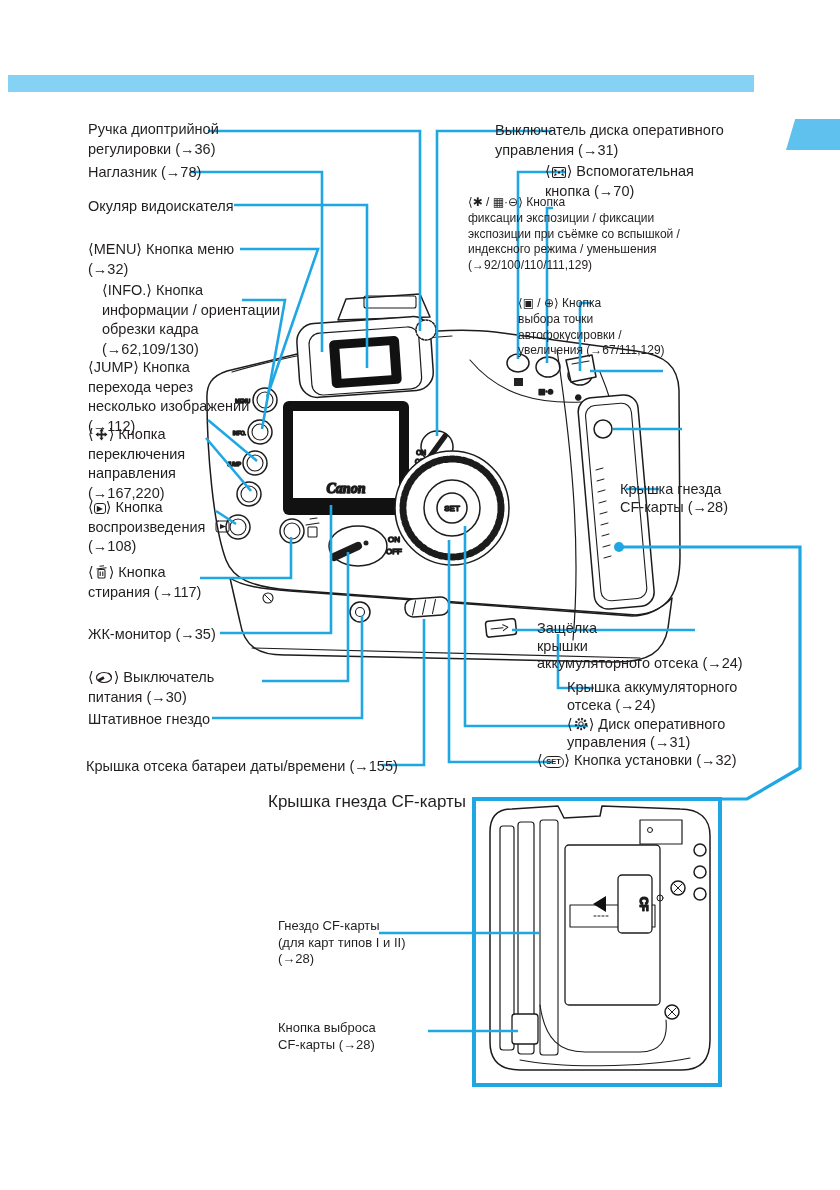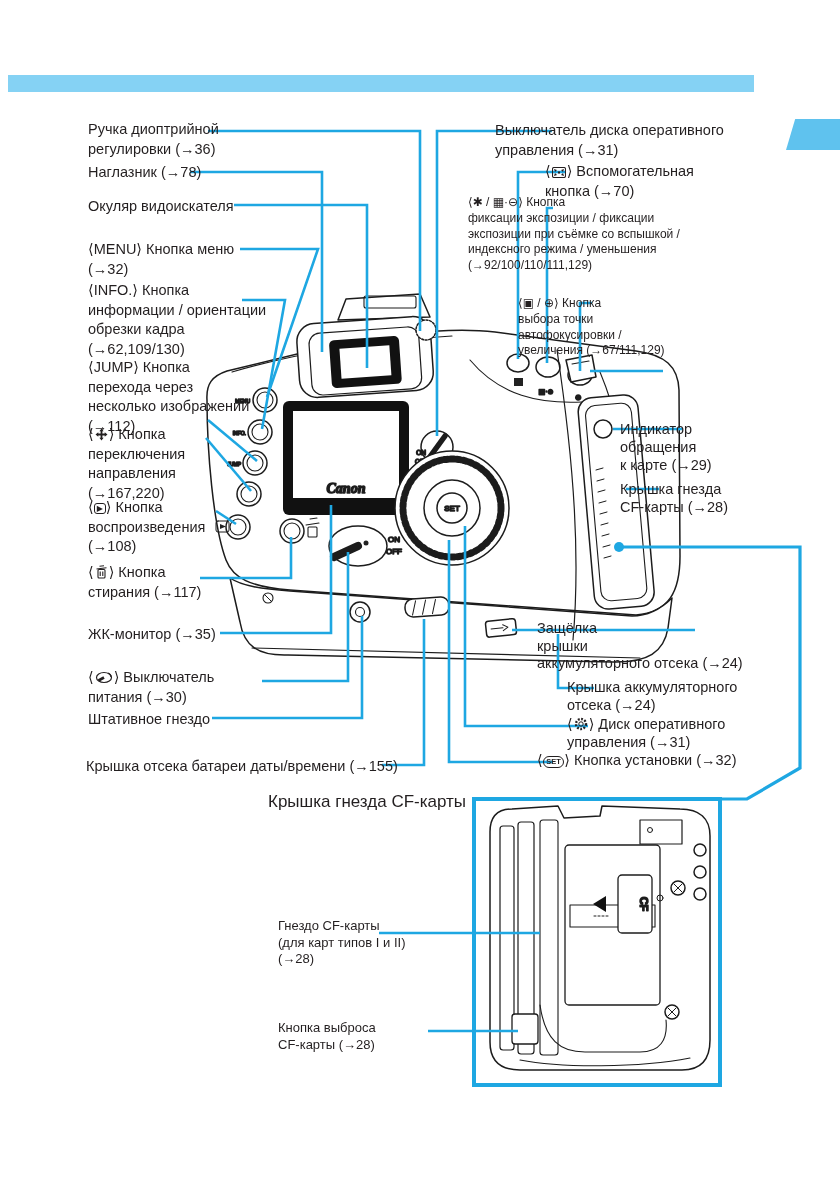--- a/index.html
+++ b/index.html
@@ -211,21 +211,21 @@
       <rect x="474" y="799" width="246" height="286" stroke="#1ea7e2" stroke-width="4" fill="none"></rect>
     </g>
   </svg>
 
   <div class="lbl" style="left:88px;top:120px;width:160px">Ручка диоптрийной
 регулировки (→36)</div>
   <div class="lbl" style="left:88px;top:163px;width:170px">Наглазник (→78)</div>
   <div class="lbl" style="left:88px;top:197px;width:170px">Окуляр видоискателя</div>
   <div class="lbl" style="left:88px;top:240px;width:170px">⟨MENU⟩ Кнопка меню
 (→32)</div>
-  <div class="lbl" style="left:88px;top:281px;width:190px">⟨INFO.⟩ Кнопка
+  <div class="lbl" style="left:102px;top:281px;width:190px">⟨INFO.⟩ Кнопка
 информации / ориентации
 обрезки кадра
 (→62,109/130)</div>
   <div class="lbl" style="left:88px;top:358px;width:180px">⟨JUMP⟩ Кнопка
 перехода через
 несколько изображений
 (→112)</div>
   <div class="lbl" style="left:88px;top:425px;width:140px"><span>⟨</span><svg class="ic" width="13" height="13" viewBox="0 0 13 13">
         <path fill="#231f20" d="M6.5 0.5 L8.6 3.3 H7.4 V5.4 H9.7 V4.2 L12.5 6.5 L9.7 8.8 V7.6 H7.4 V9.7 H8.6 L6.5 12.5 L4.4 9.7 H5.6 V7.6 H3.3 V8.8 L0.5 6.5 L3.3 4.2 V5.4 H5.6 V3.3 H4.4 Z"></path>
       </svg><span>⟩ Кнопка
@@ -266,23 +266,20 @@
 кнопка (→70)</span></div>
   <div class="lbl r sm" style="right:82px;top:195px;width:290px">⟨✱ / ▦·⊖⟩ Кнопка
 фиксации экспозиции / фиксации
 экспозиции при съёмке со вспышкой /
 индексного режима / уменьшения
 (→92/100/110/111,129)</div>
   <div class="lbl r sm" style="right:82px;top:296px;width:240px">⟨▣ / ⊕⟩ Кнопка
 выбора точки
 автофокусировки /
 увеличения (→67/111,129)</div>
-  <div class="lbl r c" style="right:40px;top:420px;width:180px">Индикатор
-обращения
-к карте (→29)</div>
   <div class="lbl r c" style="right:40px;top:480px;width:180px">Крышка гнезда
 CF-карты (→28)</div>
   <div class="lbl r" style="right:43px;top:620px;width:260px;line-height:17.5px">Защёлка
 крышки
 аккумуляторного отсека (→24)</div>
   <div class="lbl r c" style="right:43px;top:678px;width:230px">Крышка аккумуляторного
 отсека (→24)</div>
   <div class="lbl r c" style="right:43px;top:715px;width:230px"><span>⟨</span><svg class="ic" width="14" height="14" viewBox="0 0 14 14">
         <g fill="none" stroke="#231f20">
           <circle cx="7" cy="7" r="5" stroke-width="2.4" stroke-dasharray="1.8,1.5"></circle>

